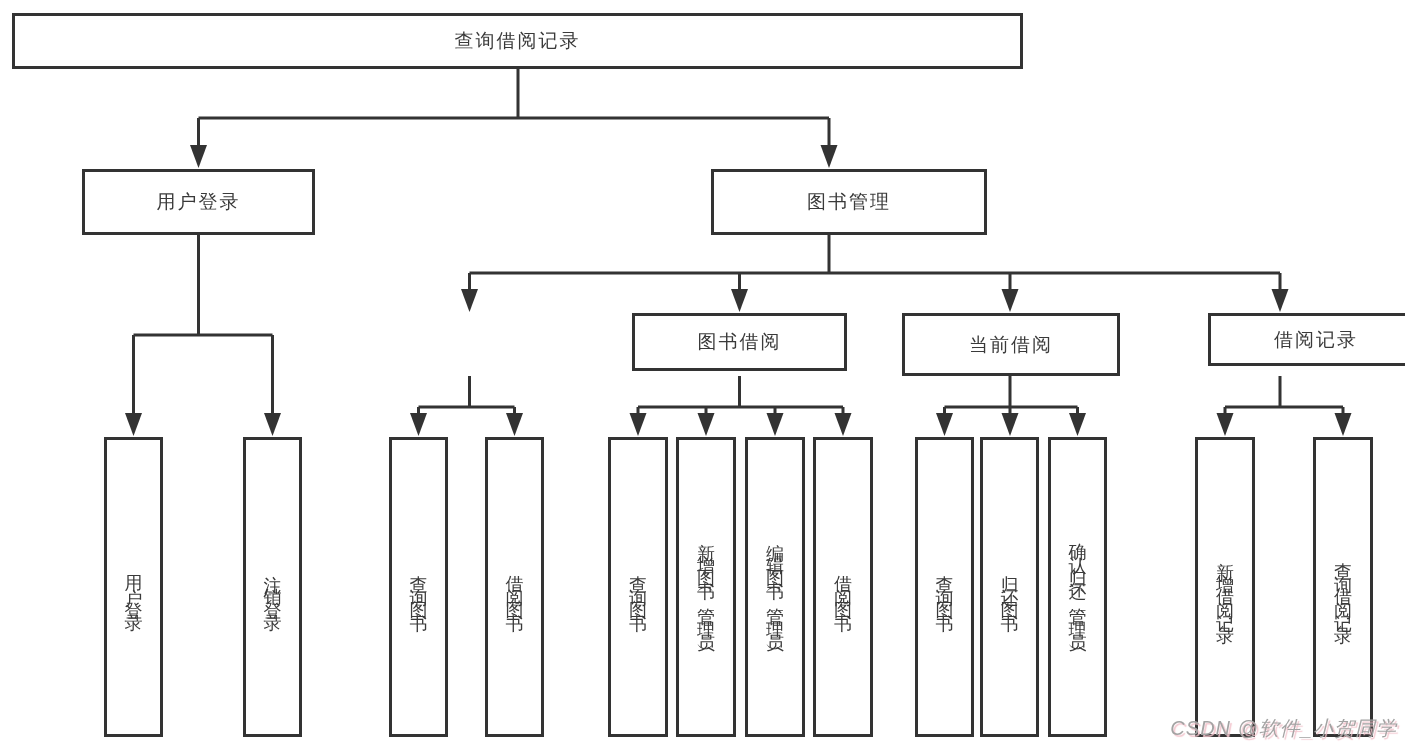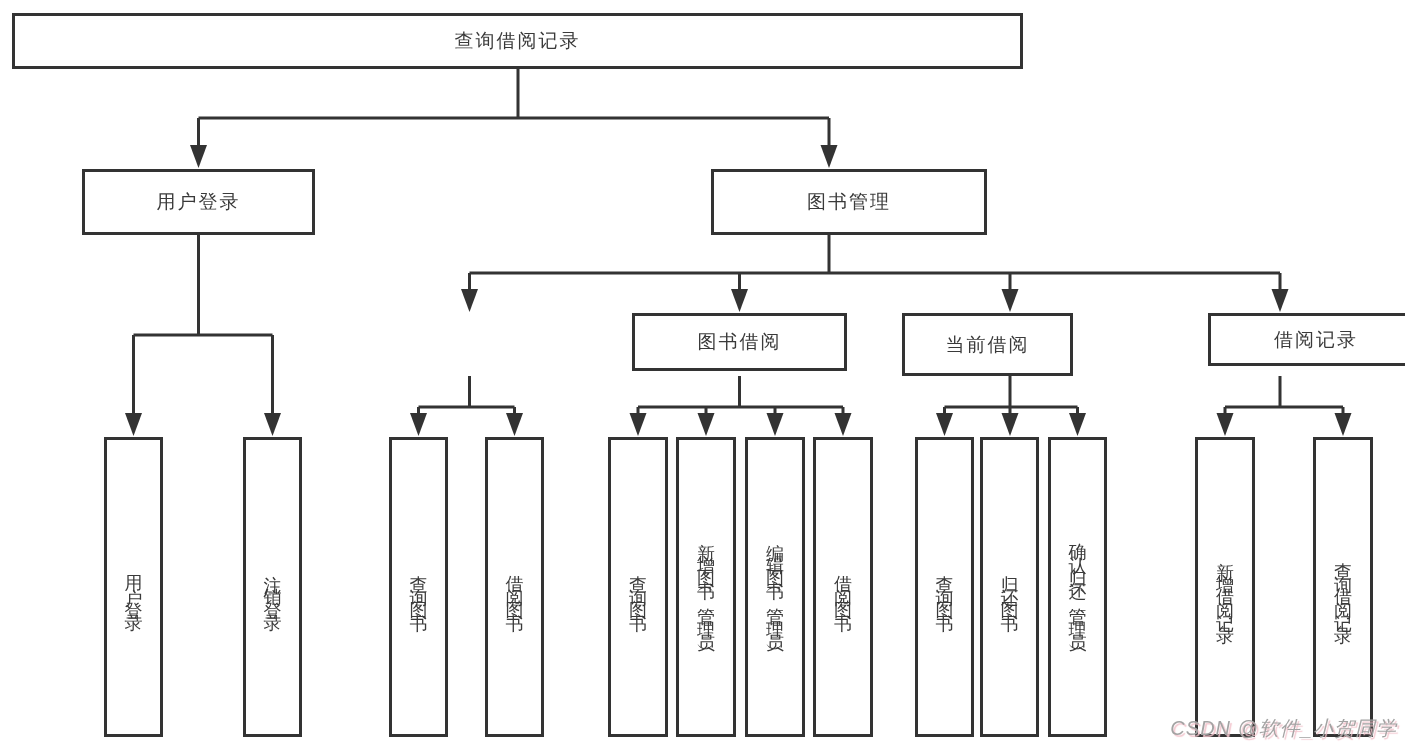--- a/index.html
+++ b/index.html
@@ -105,21 +105,21 @@
   <div class="node" style="left:82px;top:169px;width:233px;height:66px;">
     <span class="hlabel">用户登录</span>
   </div>
   <div class="node" style="left:711px;top:169px;width:276px;height:66px;">
     <span class="hlabel">图书管理</span>
   </div>
 
   <div class="node" style="left:632px;top:313px;width:215px;height:58px;">
     <span class="hlabel">图书借阅</span>
   </div>
-  <div class="node" style="left:902px;top:313px;width:171px;height:63px;">
+  <div class="node" style="left:902px;top:313px;width:218px;height:63px;">
     <span class="hlabel">当前借阅</span>
   </div>
   <div class="node" style="left:1172px;top:313px;width:216px;height:53px;margin-left:36px;">
     <span class="hlabel">借阅记录</span>
   </div>
 
   <div class="node leaf" style="left:104px;top:437px;width:59px;height:300px;">
     <span class="vlabel">用户登录</span>
   </div>
   <div class="node leaf" style="left:243px;top:437px;width:59px;height:300px;">

